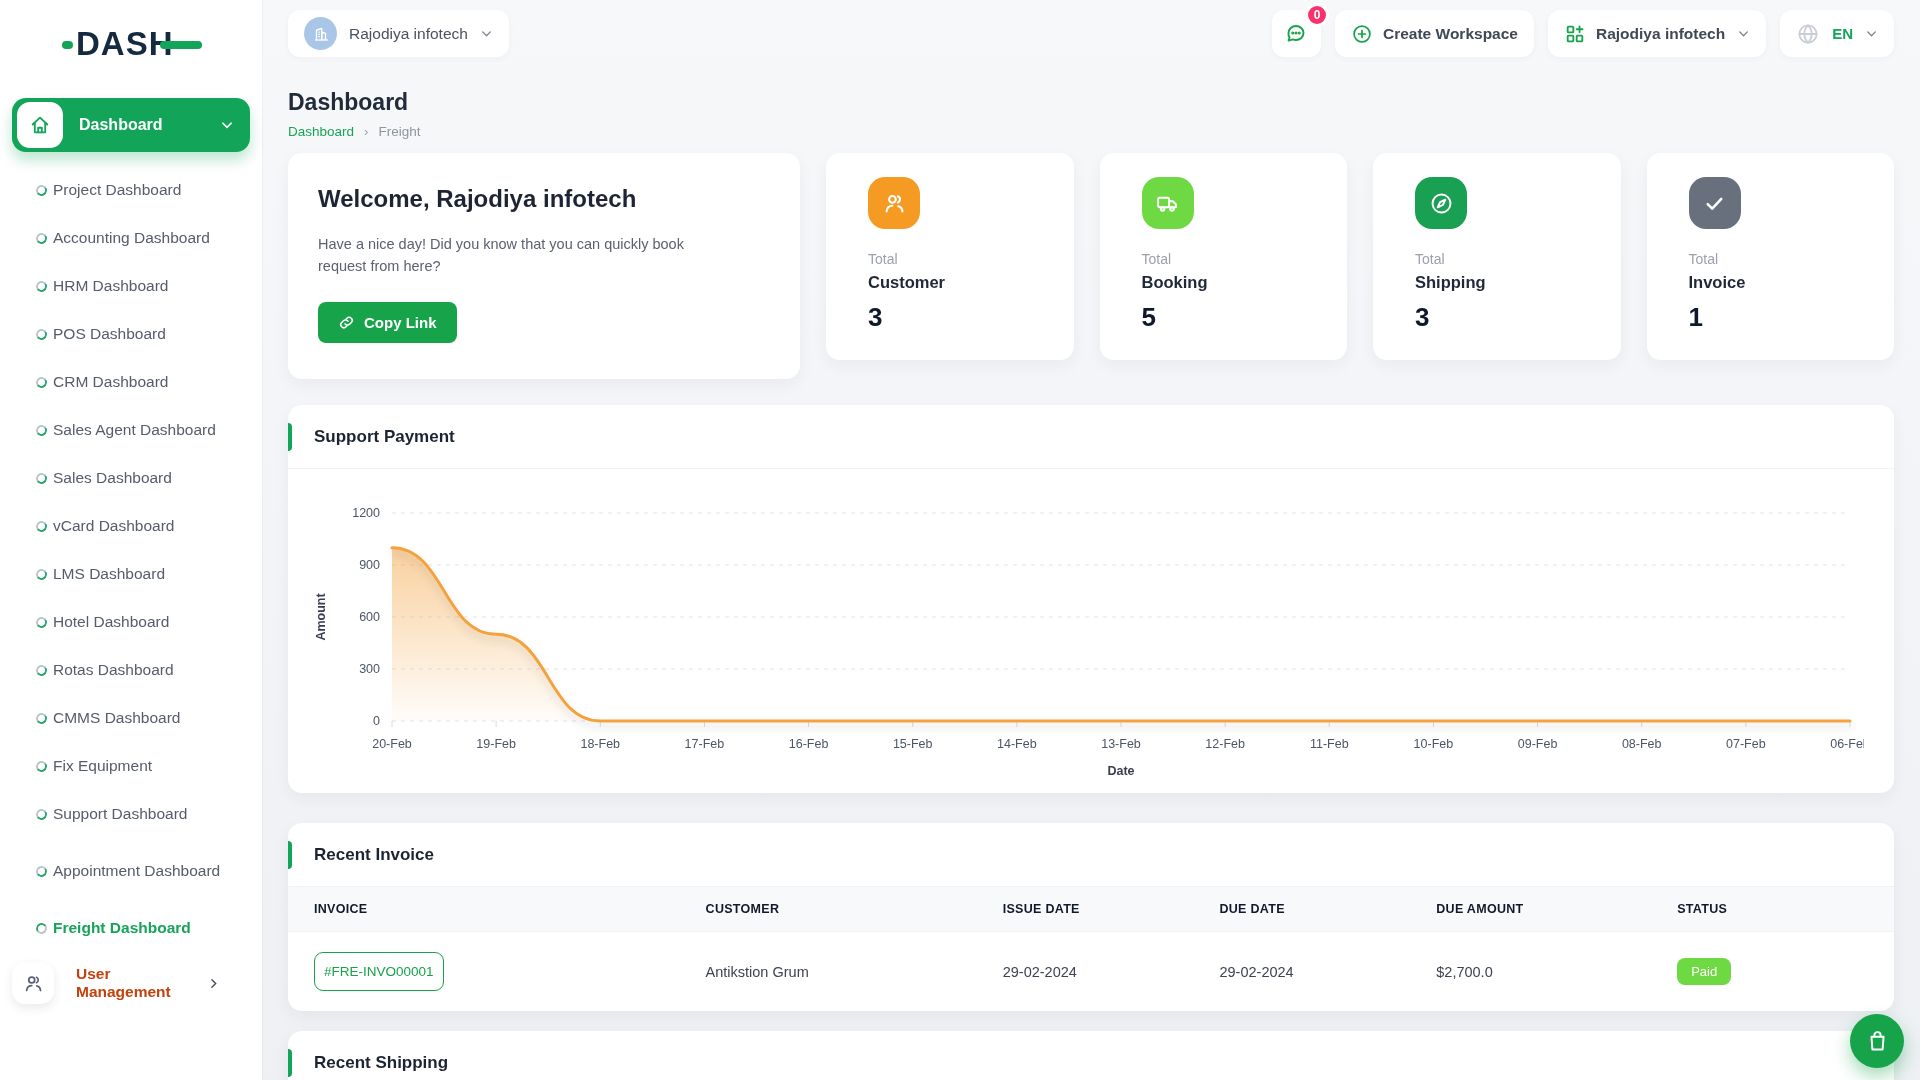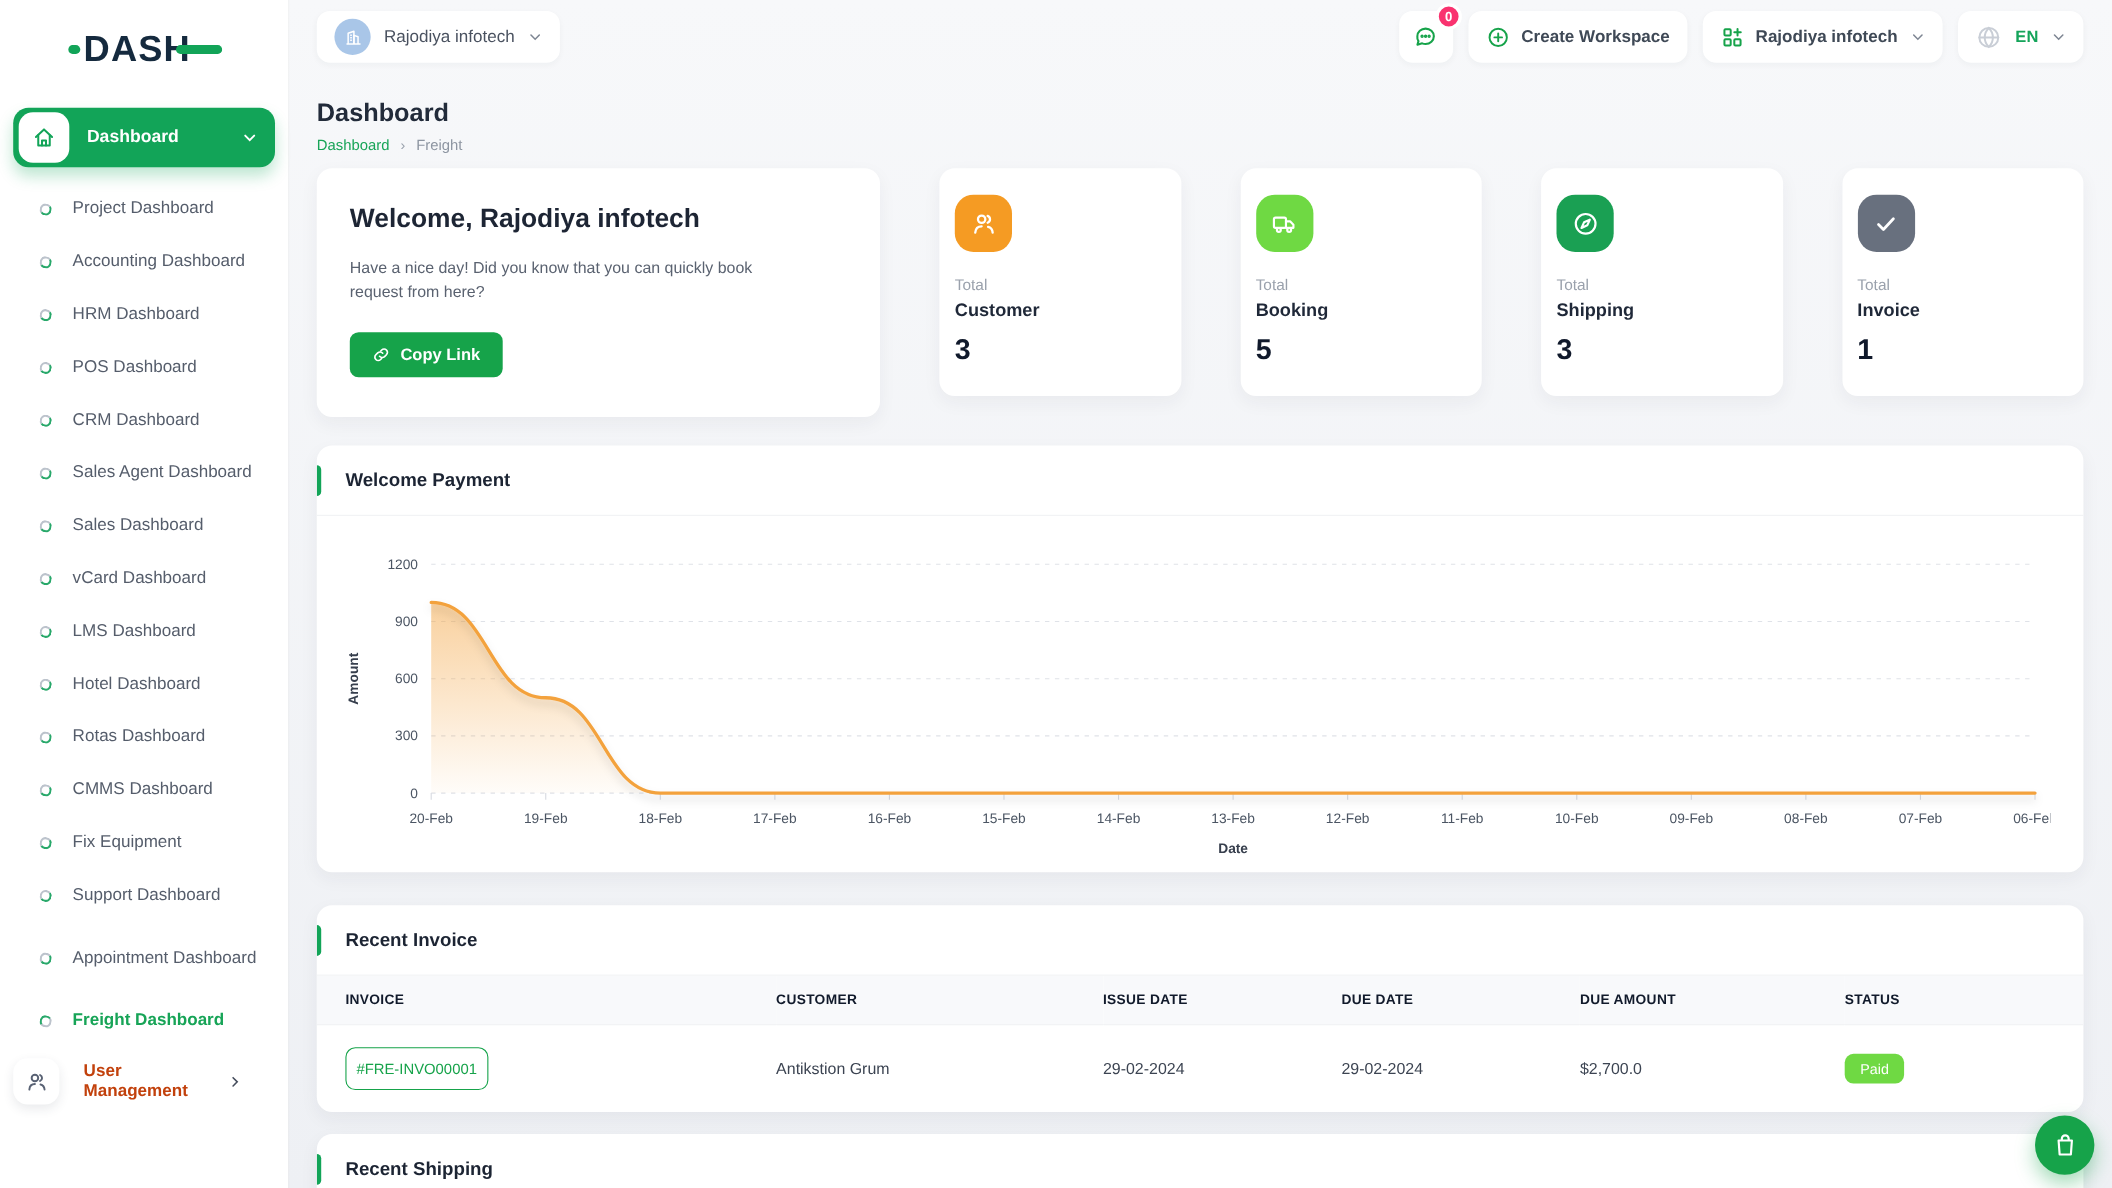--- a/index.html
+++ b/index.html
@@ -11,21 +11,21 @@
   aside { width:262px; flex-shrink:0; background:#ffffff; height:1080px; position:relative; box-shadow:1px 0 0 rgba(0,0,0,0.03); }
   .logo { margin:22px 0 0 62px; cursor:pointer; }
   .nav-active { margin:34px 12px 0 12px; height:54px; background:#12a458; border-radius:14px; display:flex; align-items:center; box-shadow:0 8px 14px rgba(18,164,88,.28); cursor:pointer; }
   .nav-active .icon-box { width:46px; height:46px; background:#fff; border-radius:13px; margin-left:5px; display:flex; align-items:center; justify-content:center; }
   .nav-active .lbl { color:#fff; font-weight:bold; font-size:16px; margin-left:16px; flex:1; }
   .nav-active .chev { margin-right:16px; display:flex; }
   ul.subnav { list-style:none; margin-top:14px; }
   ul.subnav li { display:flex; align-items:center; padding:0 0 0 36px; height:48px; cursor:pointer; }
   ul.subnav li.tall { height:66px; }
   .ring { width:11px; height:11px; border-radius:50%; border:2px solid #bcc3cc; border-bottom-color:#28a86a; border-right-color:#28a86a; transform:rotate(12deg); flex-shrink:0; }
-  ul.subnav .itm-lbl { margin-left:19px; font-size:15.5px; color:#555d6b; width:168px; line-height:1.25; }
+  ul.subnav .itm-lbl { margin-left:6px; font-size:15.5px; color:#555d6b; width:168px; line-height:1.25; }
   ul.subnav li.active .itm-lbl { color:#17a457; font-weight:bold; }
   ul.subnav li.active .ring { border-color:#bcc3cc; border-top-color:#28a86a; border-left-color:#28a86a; }
   .user-mgmt { display:flex; align-items:center; margin:10px 12px 0 12px; cursor:pointer; }
   .user-mgmt .icon-box { width:42px; height:42px; border-radius:13px; background:#fff; box-shadow:0 4px 10px rgba(40,50,70,.10); display:flex; align-items:center; justify-content:center; }
   .user-mgmt .lbl { font-size:15.5px; font-weight:bold; color:#c2410c; margin-left:22px; flex:1; }
   .user-mgmt .chev { margin-right:30px; display:flex; }
 
   
   main { flex:1; padding:0 26px; position:relative; }
 
@@ -48,21 +48,21 @@
   .breadcrumb .bc-sep { color:#9aa2ad; margin:0 10px; font-size:13px; }
   .breadcrumb .bc-cur { color:#8d95a1; }
 
   
   .card { background:#fff; border-radius:14px; box-shadow:0 6px 16px rgba(35,45,65,.05); }
   .row1 { display:flex; gap:26px; margin-top:14px; }
   .welcome { width:512px; flex-shrink:0; height:226px; padding:32px 30px; }
   .welcome h2 { font-size:24px; color:#1d2534; font-weight:bold; }
   .welcome p { margin-top:20px; font-size:14.5px; line-height:1.55; color:#5a6270; width:92%; }
   .btn-green { margin-top:24px; display:inline-flex; align-items:center; gap:9px; background:#16a34a; color:#fff; border:none; font-size:15px; font-weight:bold; font-family:inherit; padding:12px 20px; border-radius:8px; cursor:pointer; }
-  .stat { flex:1; height:207px; padding:24px 14px; display:flex; flex-direction:column;margin-left:28px; }
+  .stat { flex:1; height:207px; padding:24px 42px; display:flex; flex-direction:column; }
   .stat .s-icon { width:52px; height:52px; border-radius:17px; display:flex; align-items:center; justify-content:center; }
   .stat .s-pre { margin-top:22px; font-size:14px; color:#9aa1ac; }
   .stat .s-lbl { margin-top:6px; font-size:16.5px; font-weight:bold; color:#1f2838; }
   .stat .s-val { margin-top:10px; font-size:26px; font-weight:bold; color:#10192b; }
 
   .wide-card { margin-top:26px; position:relative; overflow:hidden; }
   .card-head { position:relative; height:64px; display:flex; align-items:center; border-bottom:1px solid #f1f2f4; }
   .card-head .accent { position:absolute; left:0; top:18px; width:4px; height:28px; background:#12a458; border-radius:0 4px 4px 0; }
   .card-head .c-title { font-size:17px; font-weight:bold; color:#1c2433; margin-left:26px; }
   .chart-wrap { padding:18px 20px 6px 20px; }
@@ -348,21 +348,21 @@
           </span>
     <span class="s-pre">Total</span>
     <span class="s-lbl">Invoice</span>
     <span class="s-val">1</span>
   </article>
 </div>
 
     <section class="card wide-card" style="height:388px;">
       <div class="card-head">
         <span class="accent"></span>
-        <span class="c-title">Welcome Payment</span>
+        <span class="c-title">Support Payment</span>
       </div>
       <div class="chart-wrap" id="chart-mount">
           <svg width="1556" height="296" viewBox="0 0 1556 296" font-family="Liberation Sans, sans-serif">
     <defs>
       <linearGradient id="ag" x1="0" y1="0" x2="0" y2="1">
         <stop offset="0" stop-color="#f3a23d" stop-opacity="0.5"></stop>
         <stop offset="1" stop-color="#f3a23d" stop-opacity="0.03"></stop>
       </linearGradient>
       <filter id="lsh" x="-20%" y="-20%" width="140%" height="160%">
         <feDropShadow dx="0" dy="5" stdDeviation="4" flood-color="#000000" flood-opacity="0.14"></feDropShadow>

